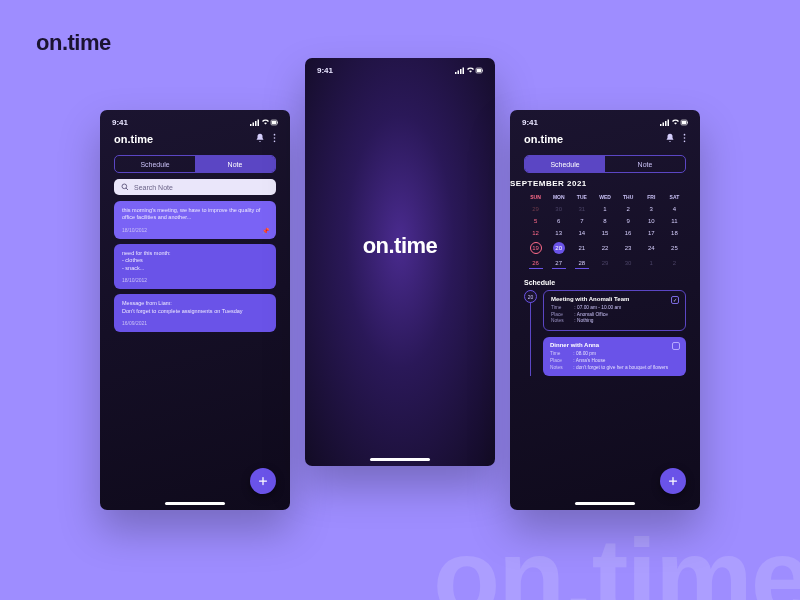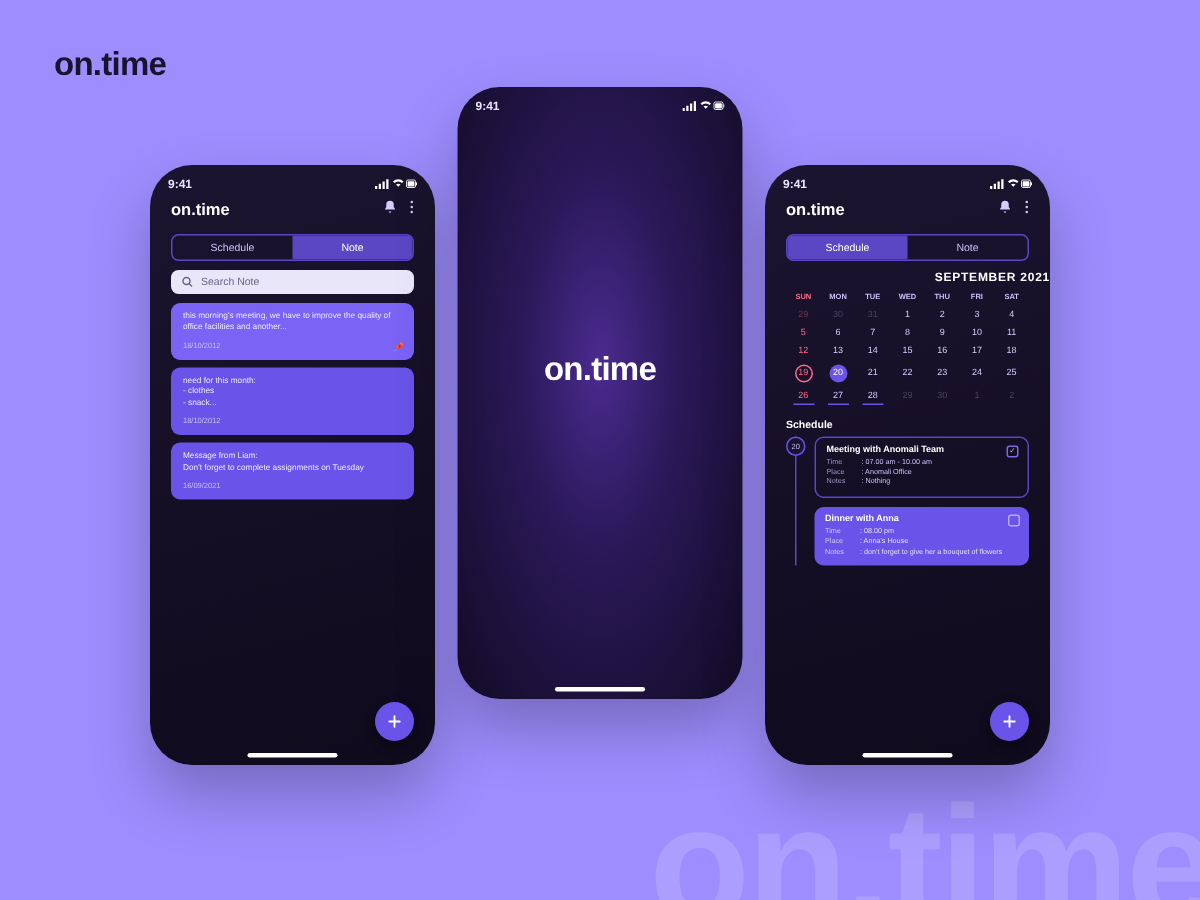--- a/index.html
+++ b/index.html
@@ -23,21 +23,21 @@
     font-size: 110px; font-weight: 800;
     color: rgba(255,255,255,0.15);
     letter-spacing: -2px;
     white-space: nowrap;
     pointer-events: none;
   }
   .phones { position: absolute; inset: 0; }
   .phone {
     position: absolute;
     width: 190px; height: 400px;
-    border-radius: 28px;
+    border-radius: 7px;
     background: linear-gradient(165deg, #1b1430 0%, #0f0a1c 100%);
     box-shadow: 0 20px 40px rgba(0,0,0,0.25);
     overflow: hidden;
     color: #e8e4ff;
   }
   .phone.splash {
     left: 305px; top: 58px;
     width: 190px; height: 408px;
     background: radial-gradient(ellipse at 50% 45%, #4a2b8f 0%, #2a1858 40%, #120b24 100%);
   }
@@ -125,21 +125,21 @@
     position: absolute;
     top: 46%; left: 50%;
     transform: translate(-50%,-50%);
     font-size: 22px; font-weight: 800;
     color: #fff;
     letter-spacing: -0.5px;
   }
 
   
   .month-title {
-    text-align: right;
+    text-align: left;
     font-size: 8px; font-weight: 700;
     color: #fff;
     margin: 6px 0 4px;
     letter-spacing: 0.5px;
   }
   .cal {
     margin: 0 14px;
     width: calc(100% - 28px);
     border-collapse: collapse;
     table-layout: fixed;

